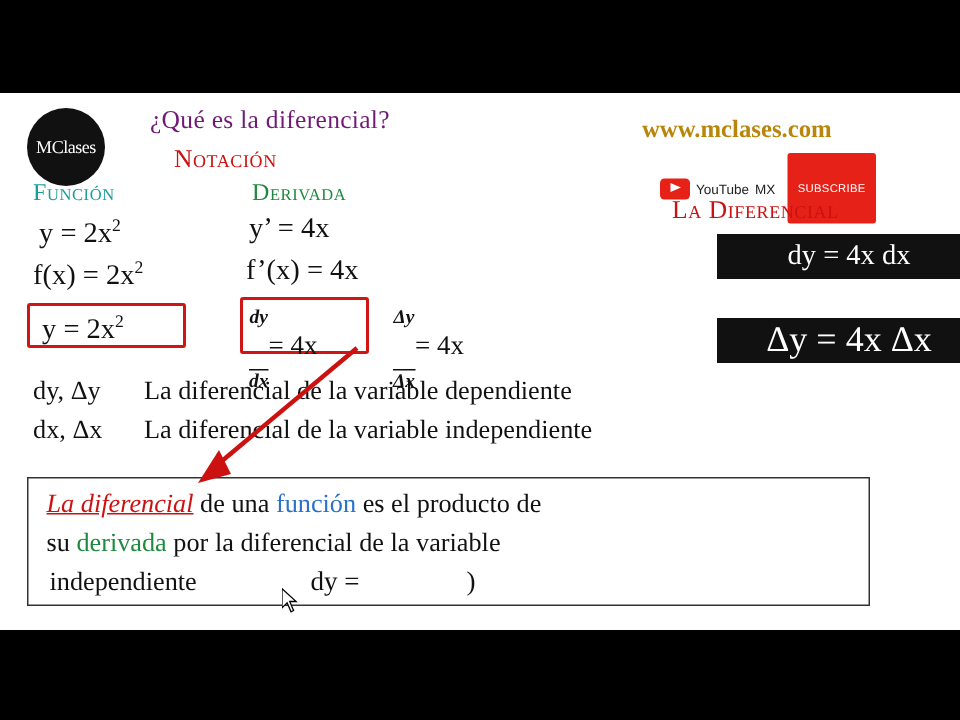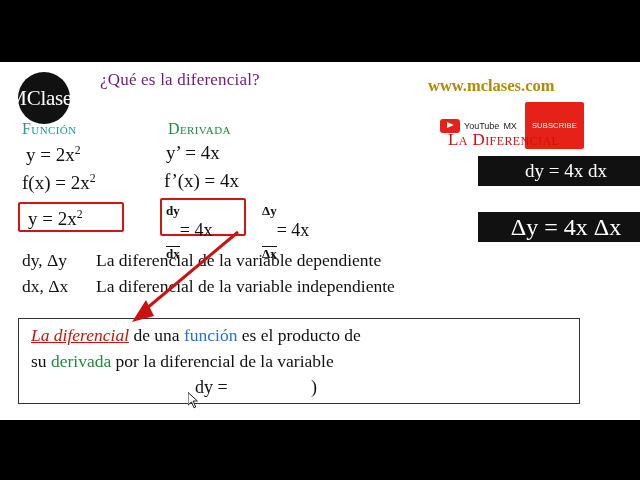--- a/index.html
+++ b/index.html
@@ -38,21 +38,21 @@
     border-radius: 50%;
     background: #111111;
     color: #ffffff;
     display: flex;
     align-items: center;
     justify-content: center;
     font-family: "Liberation Serif", serif;
     font-size: 13px;
     letter-spacing: -0.3px;
   }
-  .logo .m { font-size: 21px; }
+  .logo .m { font-size: 12px; }
 
   
   .title-main {
     position: absolute;
     left: 100px;
     top: 8px;
     font-family: "Liberation Serif", serif;
     font-size: 17px;
     color: #701a75;
     letter-spacing: 0.2px;
@@ -111,23 +111,24 @@
     height: 38px;
     border: 2px solid #d01515;
     box-sizing: border-box;
     border-radius: 2px;
   }
 
   
   .frac {
     display: inline-block;
     vertical-align: middle;
-    text-align: right;
+    text-align: center;
     font-size: 13px;
     font-weight: bold;
+    font-style: italic;
     line-height: 1.05;
   }
   .frac .num { display: block; }
   .frac .den { display: block; border-top: 1.5px solid #111; margin-top: 28px; }
 
   .m-dydx { left: 166px; top: 142px; font-size: 17px; }
   .m-dydx .tail { font-size: 18px; font-style: normal; font-weight: normal; }
 
   .m-DyDx { left: 262px; top: 142px; font-size: 17px; }
   .m-DyDx .tail { font-size: 18px; font-weight: normal; }
@@ -240,21 +241,21 @@
   .u-red {
     color: #cc1111;
     font-style: italic;
     text-decoration: underline;
   }
   .c-blue { color: #2a72c8; }
   .c-green { color: #1f8a3f; }
 
   .dy-eq {
     position: absolute;
-    left: 176px;
+    left: 188px;
     top: 58px;
     font-size: 18px;
     color: #111;
   }
   .paren {
     position: absolute;
     left: 292px;
     top: 58px;
     font-size: 18px;
     color: #111;
@@ -282,20 +283,21 @@
 <body>
 
 <div id="stage">
   <div id="board">
 
     <div class="logo">
       <span class="m">MClases</span>
     </div>
 
     <div class="title-main">¿Qué es la diferencial?</div>
+    <div class="notacion">Notación</div>
 
     <div class="col-head funcion">Función</div>
     <div class="col-head derivada">Derivada</div>
 
     <div class="math m-y2x2">
       <span>y = 2x</span><sup>2</sup>
     </div>
     <div class="math m-fx2x2">
       <span>f(x) = 2x</span><sup>2</sup>
     </div>
@@ -344,20 +346,21 @@
     <div class="blackbox bb1">dy = 4x dx</div>
     <div class="blackbox bb2">Δy = 4x Δx</div>
 
     <div class="paraBox">
       <div class="pline pl1">
         <span class="u-red">La diferencial</span><span> de una </span><span class="c-blue">función</span><span> es el producto de</span>
       </div>
       <div class="pline pl2">
         <span>su </span><span class="c-green">derivada</span><span> por la diferencial de la variable</span>
       </div>
+      <div class="pline pl3"> independiente</div>
       <div class="dy-eq">dy =</div>
       <div class="paren">)</div>
     </div>
 
     <svg class="arrow-svg" width="130" height="110" viewBox="0 0 130 110">
       <line x1="118" y1="10" x2="20" y2="92" stroke="#cc1111" stroke-width="3"></line>
       <polygon points="26,78 12,100 34,94" fill="#cc1111"></polygon>
     </svg>
 
     <svg class="cursor" width="14" height="20" viewBox="0 0 14 20">

